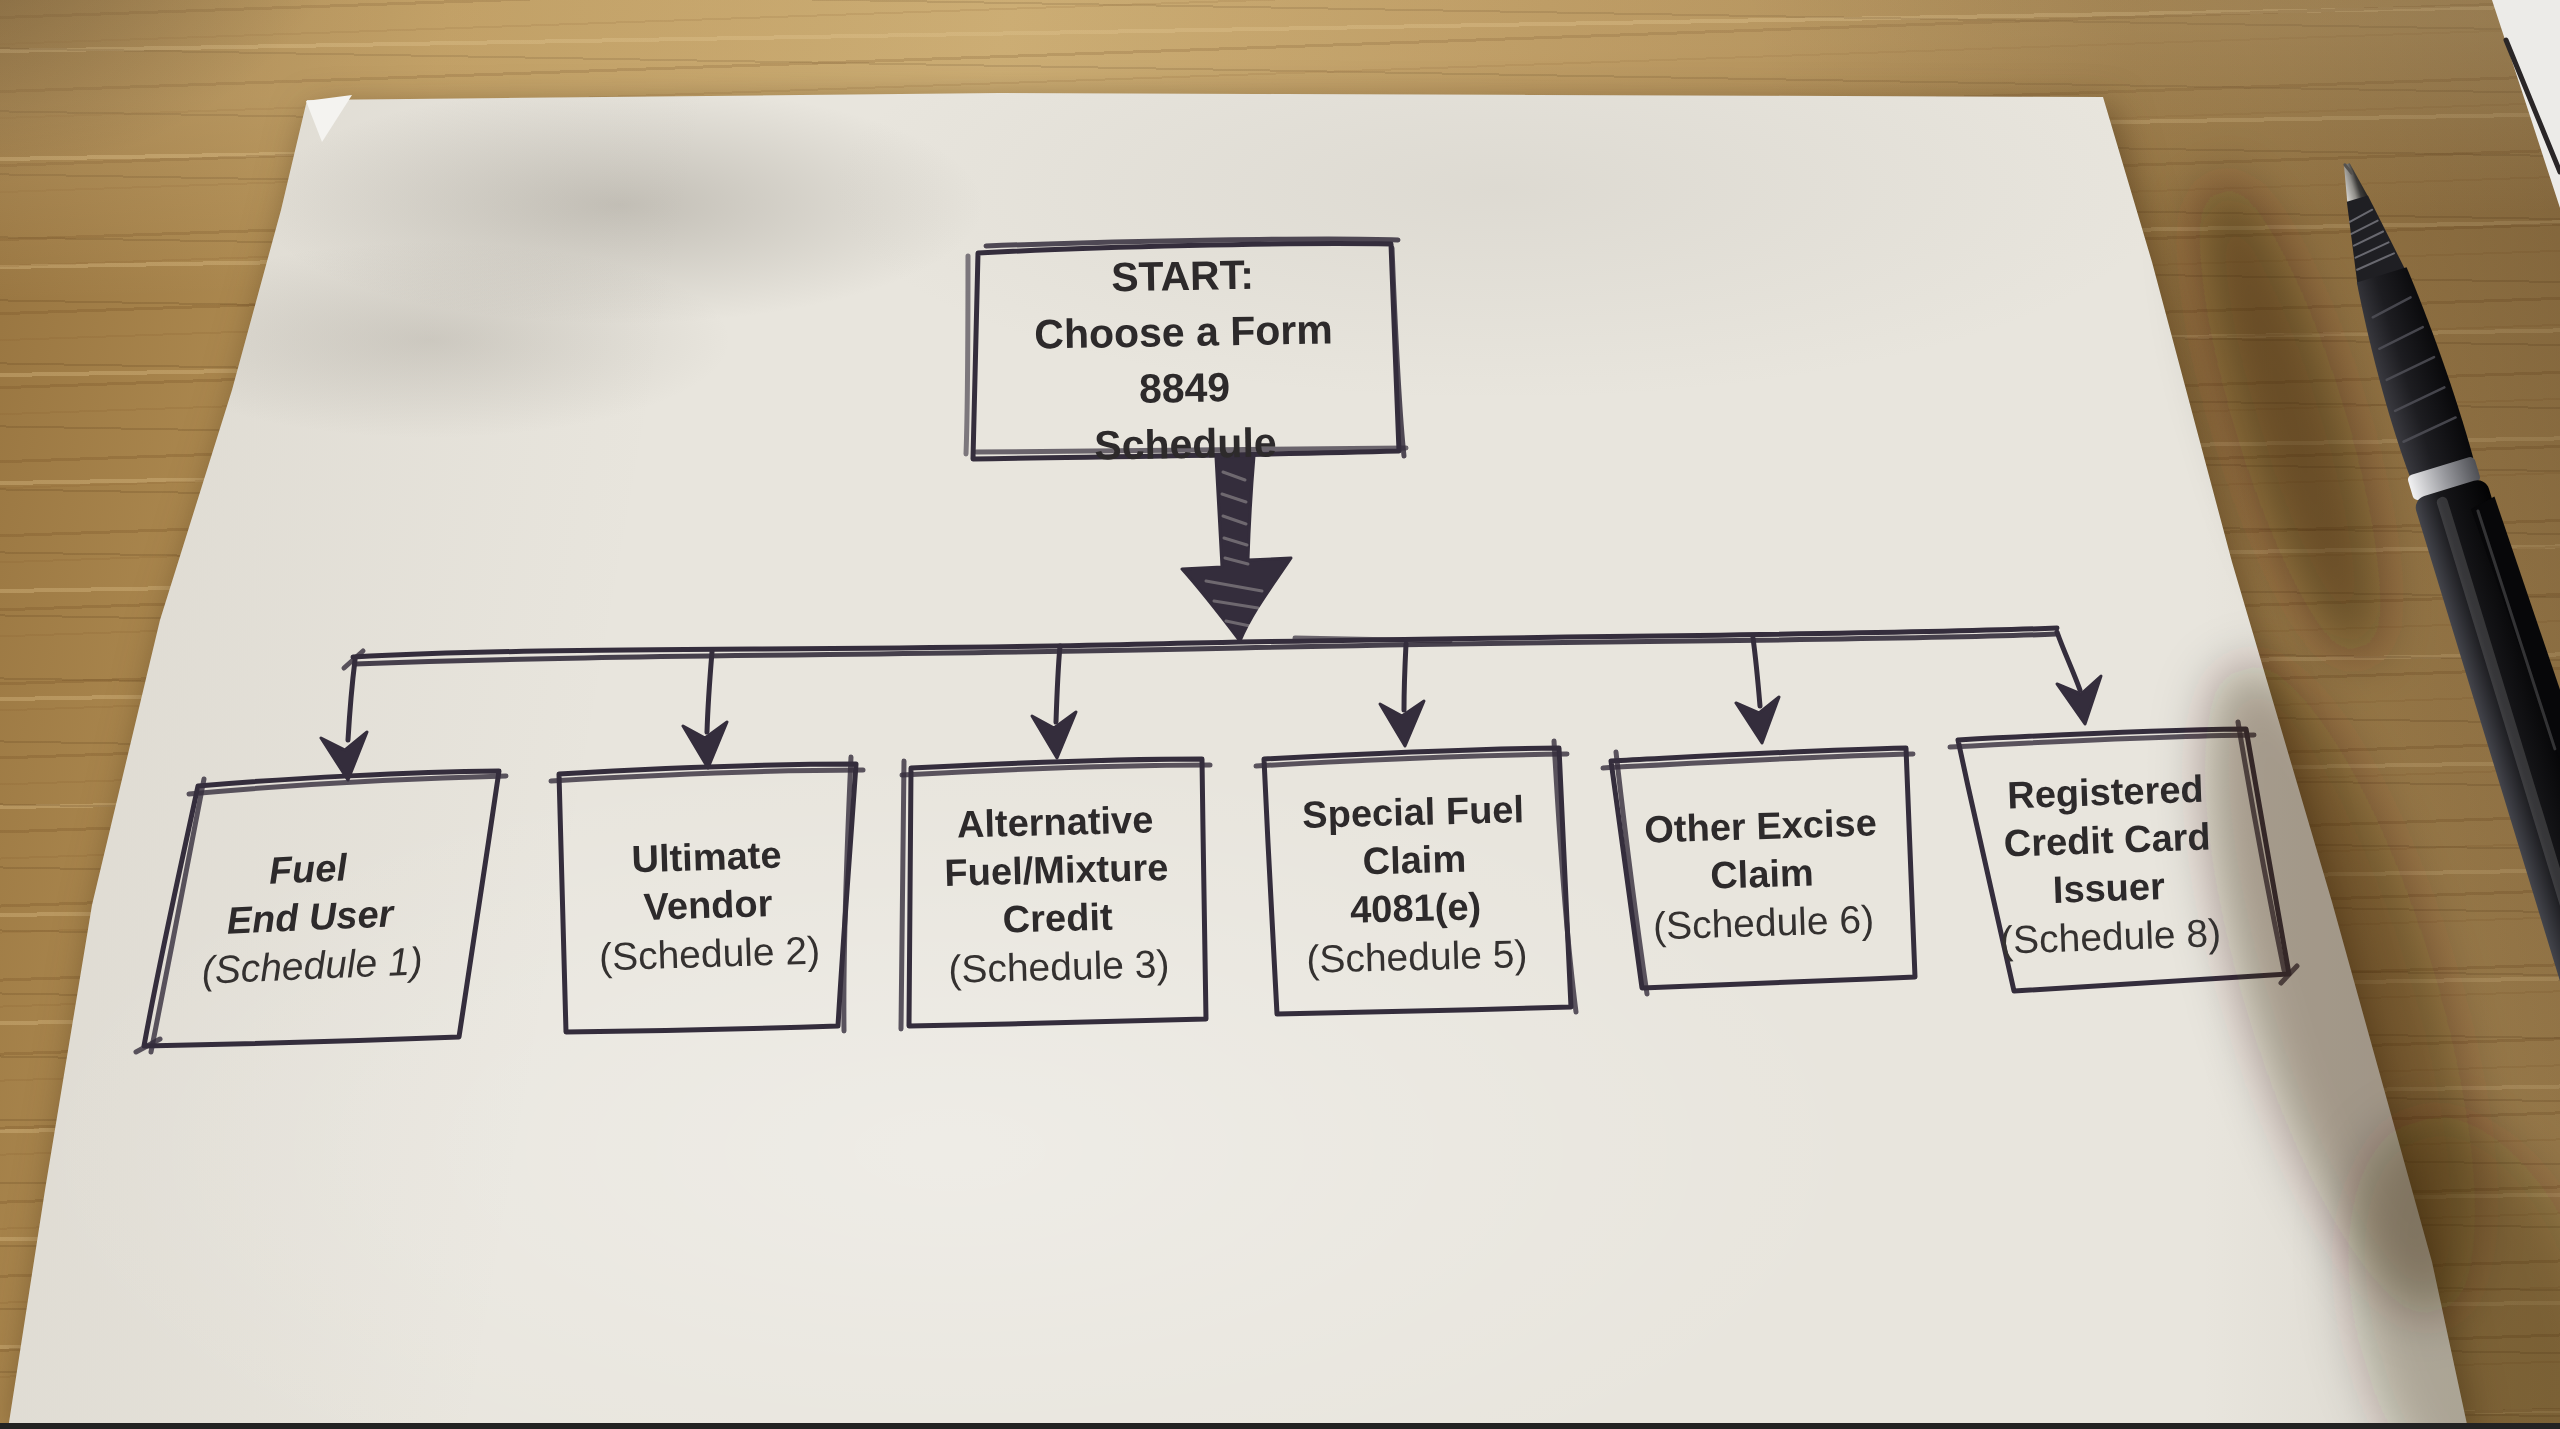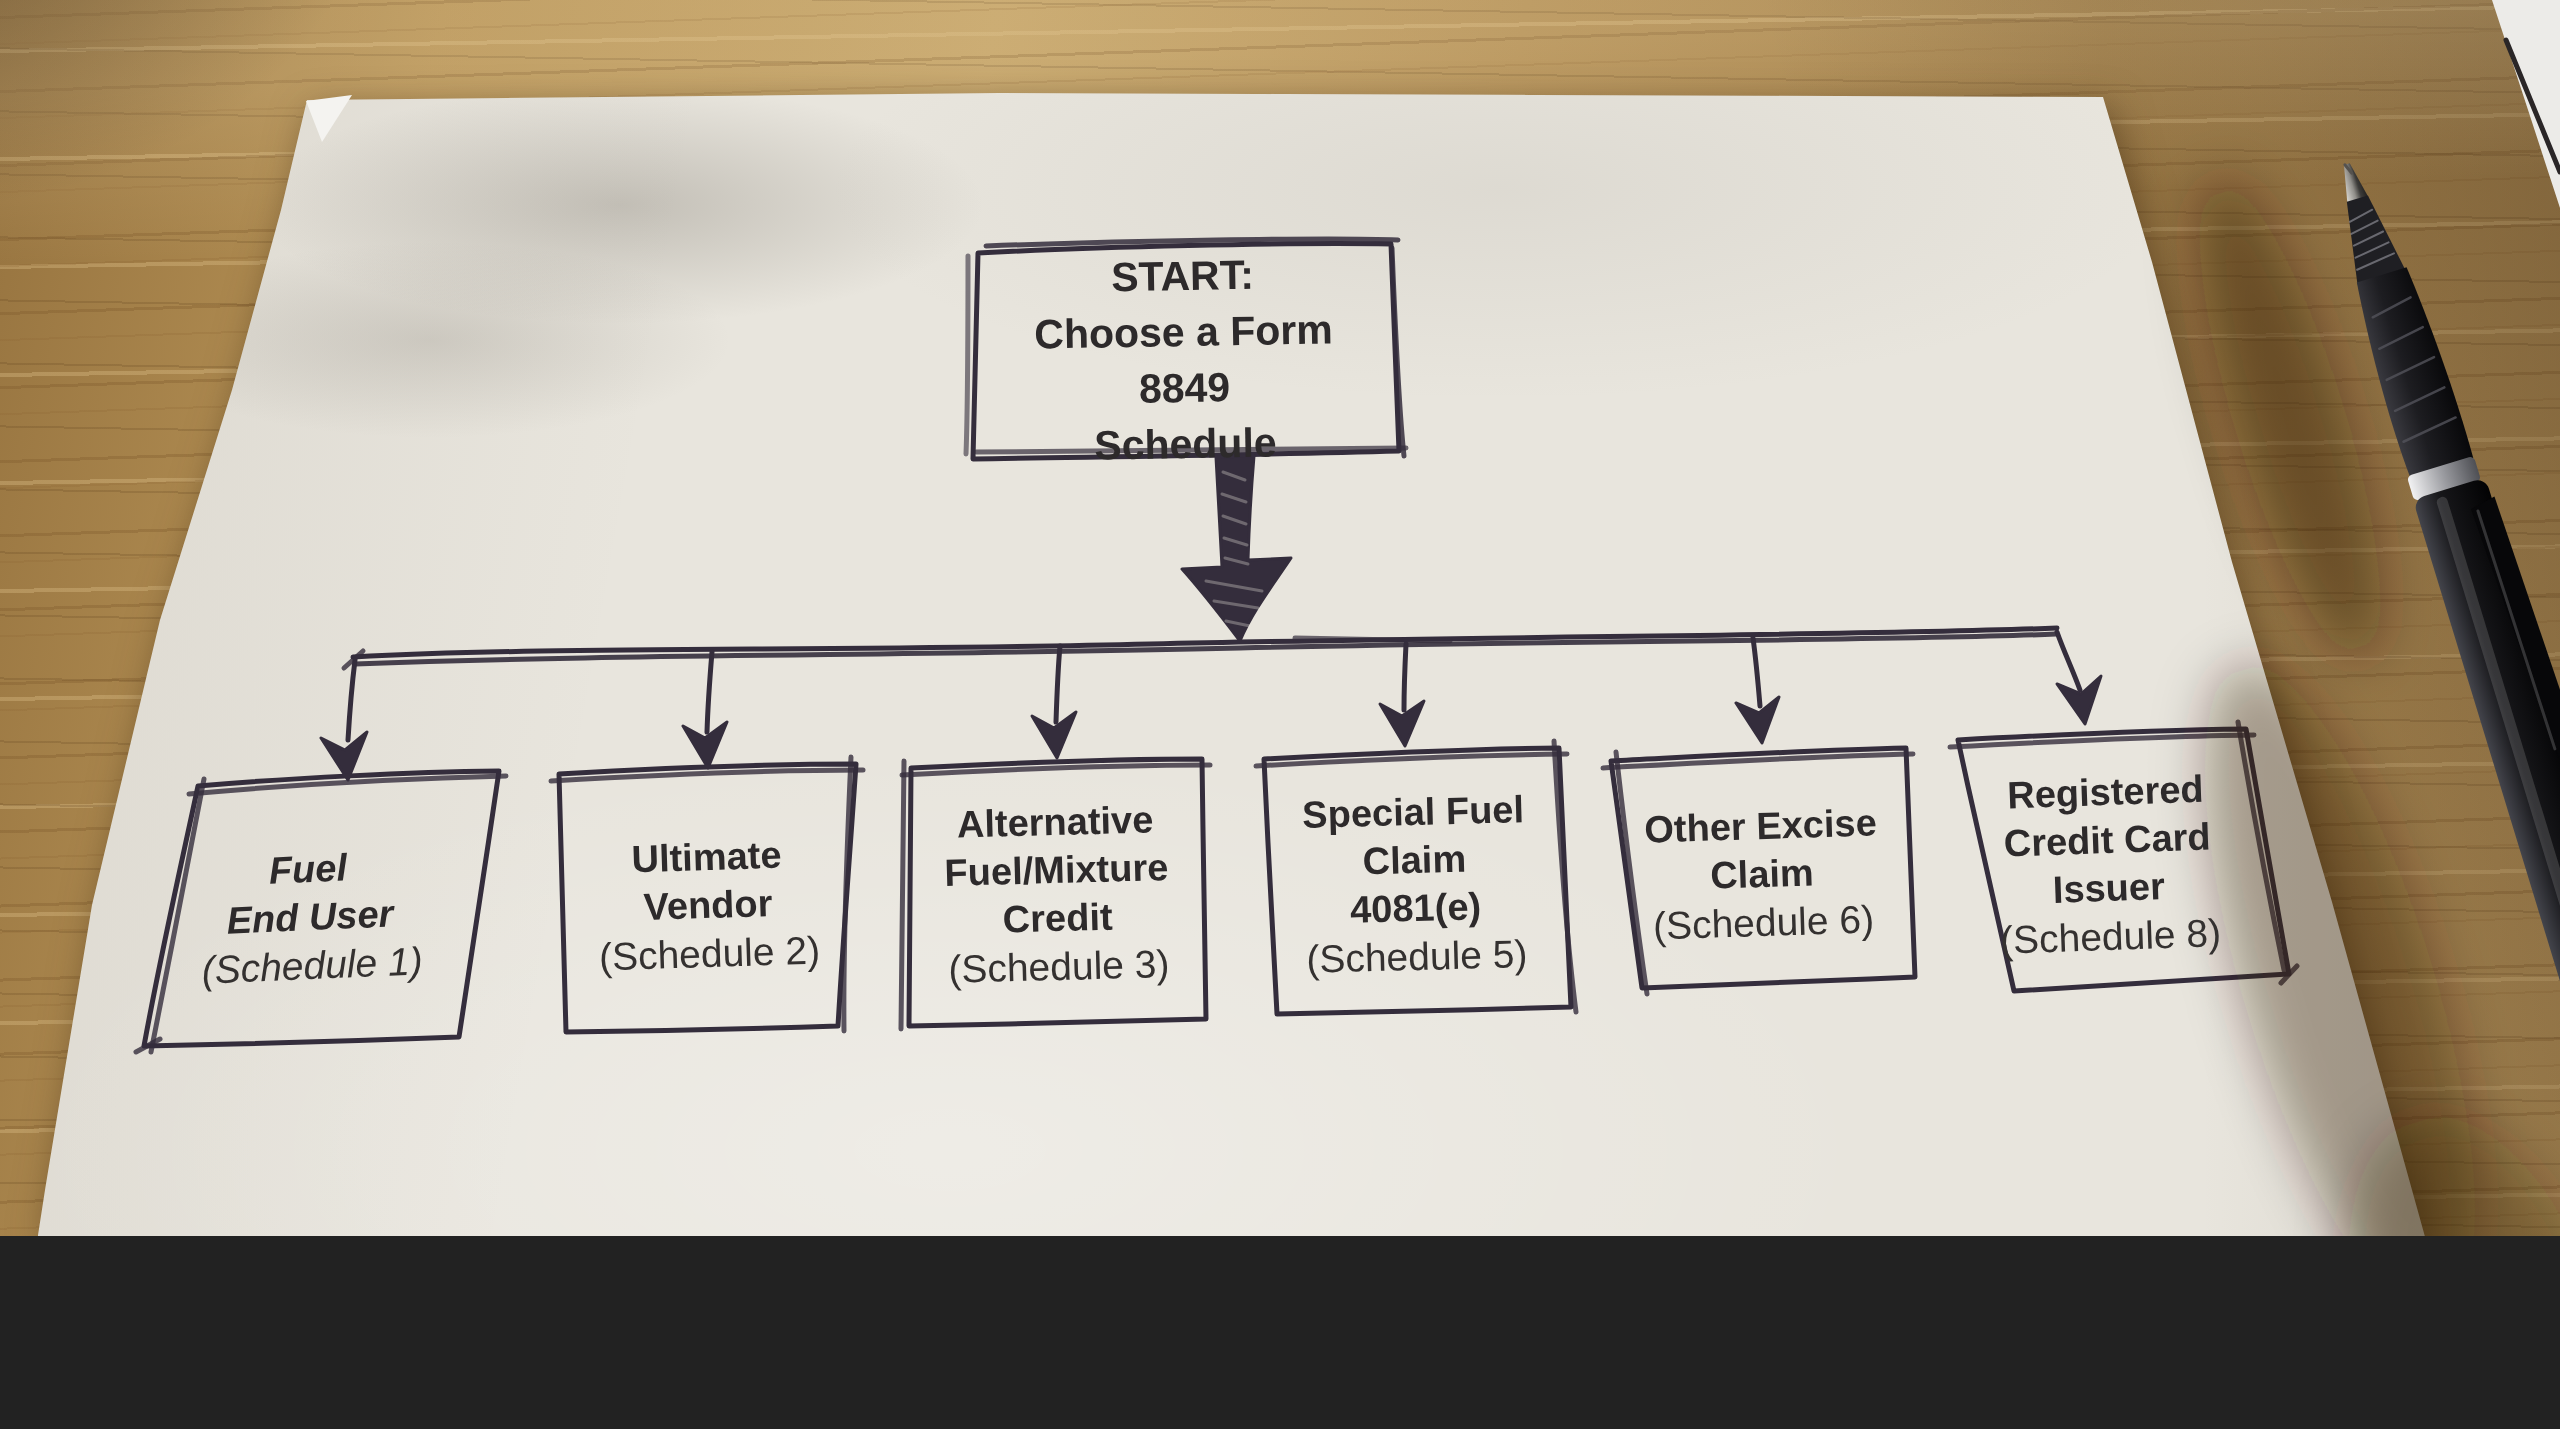--- a/index.html
+++ b/index.html
@@ -1,16 +1,16 @@
 <!DOCTYPE html>
 <html><head>
 <meta charset="utf-8">
 <style>
   html,body{margin:0;padding:0;background:#222;}
-  .stage{position:relative;width:2560px;height:1236px;overflow:hidden;
+  .stage{position:relative;width:2560px;height:1423px;overflow:hidden;
          font-family:"Liberation Sans", sans-serif;}
 
   
   .wood{position:absolute;inset:0;background-color:#b3905c;
     background-image:
       repeating-linear-gradient(178deg, rgba(122,85,40,0) 0 16px, rgba(122,85,40,.30) 16px 19px, rgba(122,85,40,0) 19px 43px, rgba(140,100,50,.22) 43px 45px, rgba(122,85,40,0) 45px 74px),
       repeating-linear-gradient(181deg, rgba(90,60,25,0) 0 29px, rgba(90,60,25,.20) 29px 31px, rgba(90,60,25,0) 31px 63px),
       repeating-linear-gradient(179deg, rgba(215,185,130,0) 0 49px, rgba(215,185,130,.40) 49px 53px, rgba(215,185,130,0) 53px 108px),
       linear-gradient(100deg,#96733f 0%,#b69256 16%,#c2a166 36%,#b28e55 55%,#a07d47 76%,#ad8c57 100%);}
   .wood-shadow-topleft{position:absolute;inset:0;

